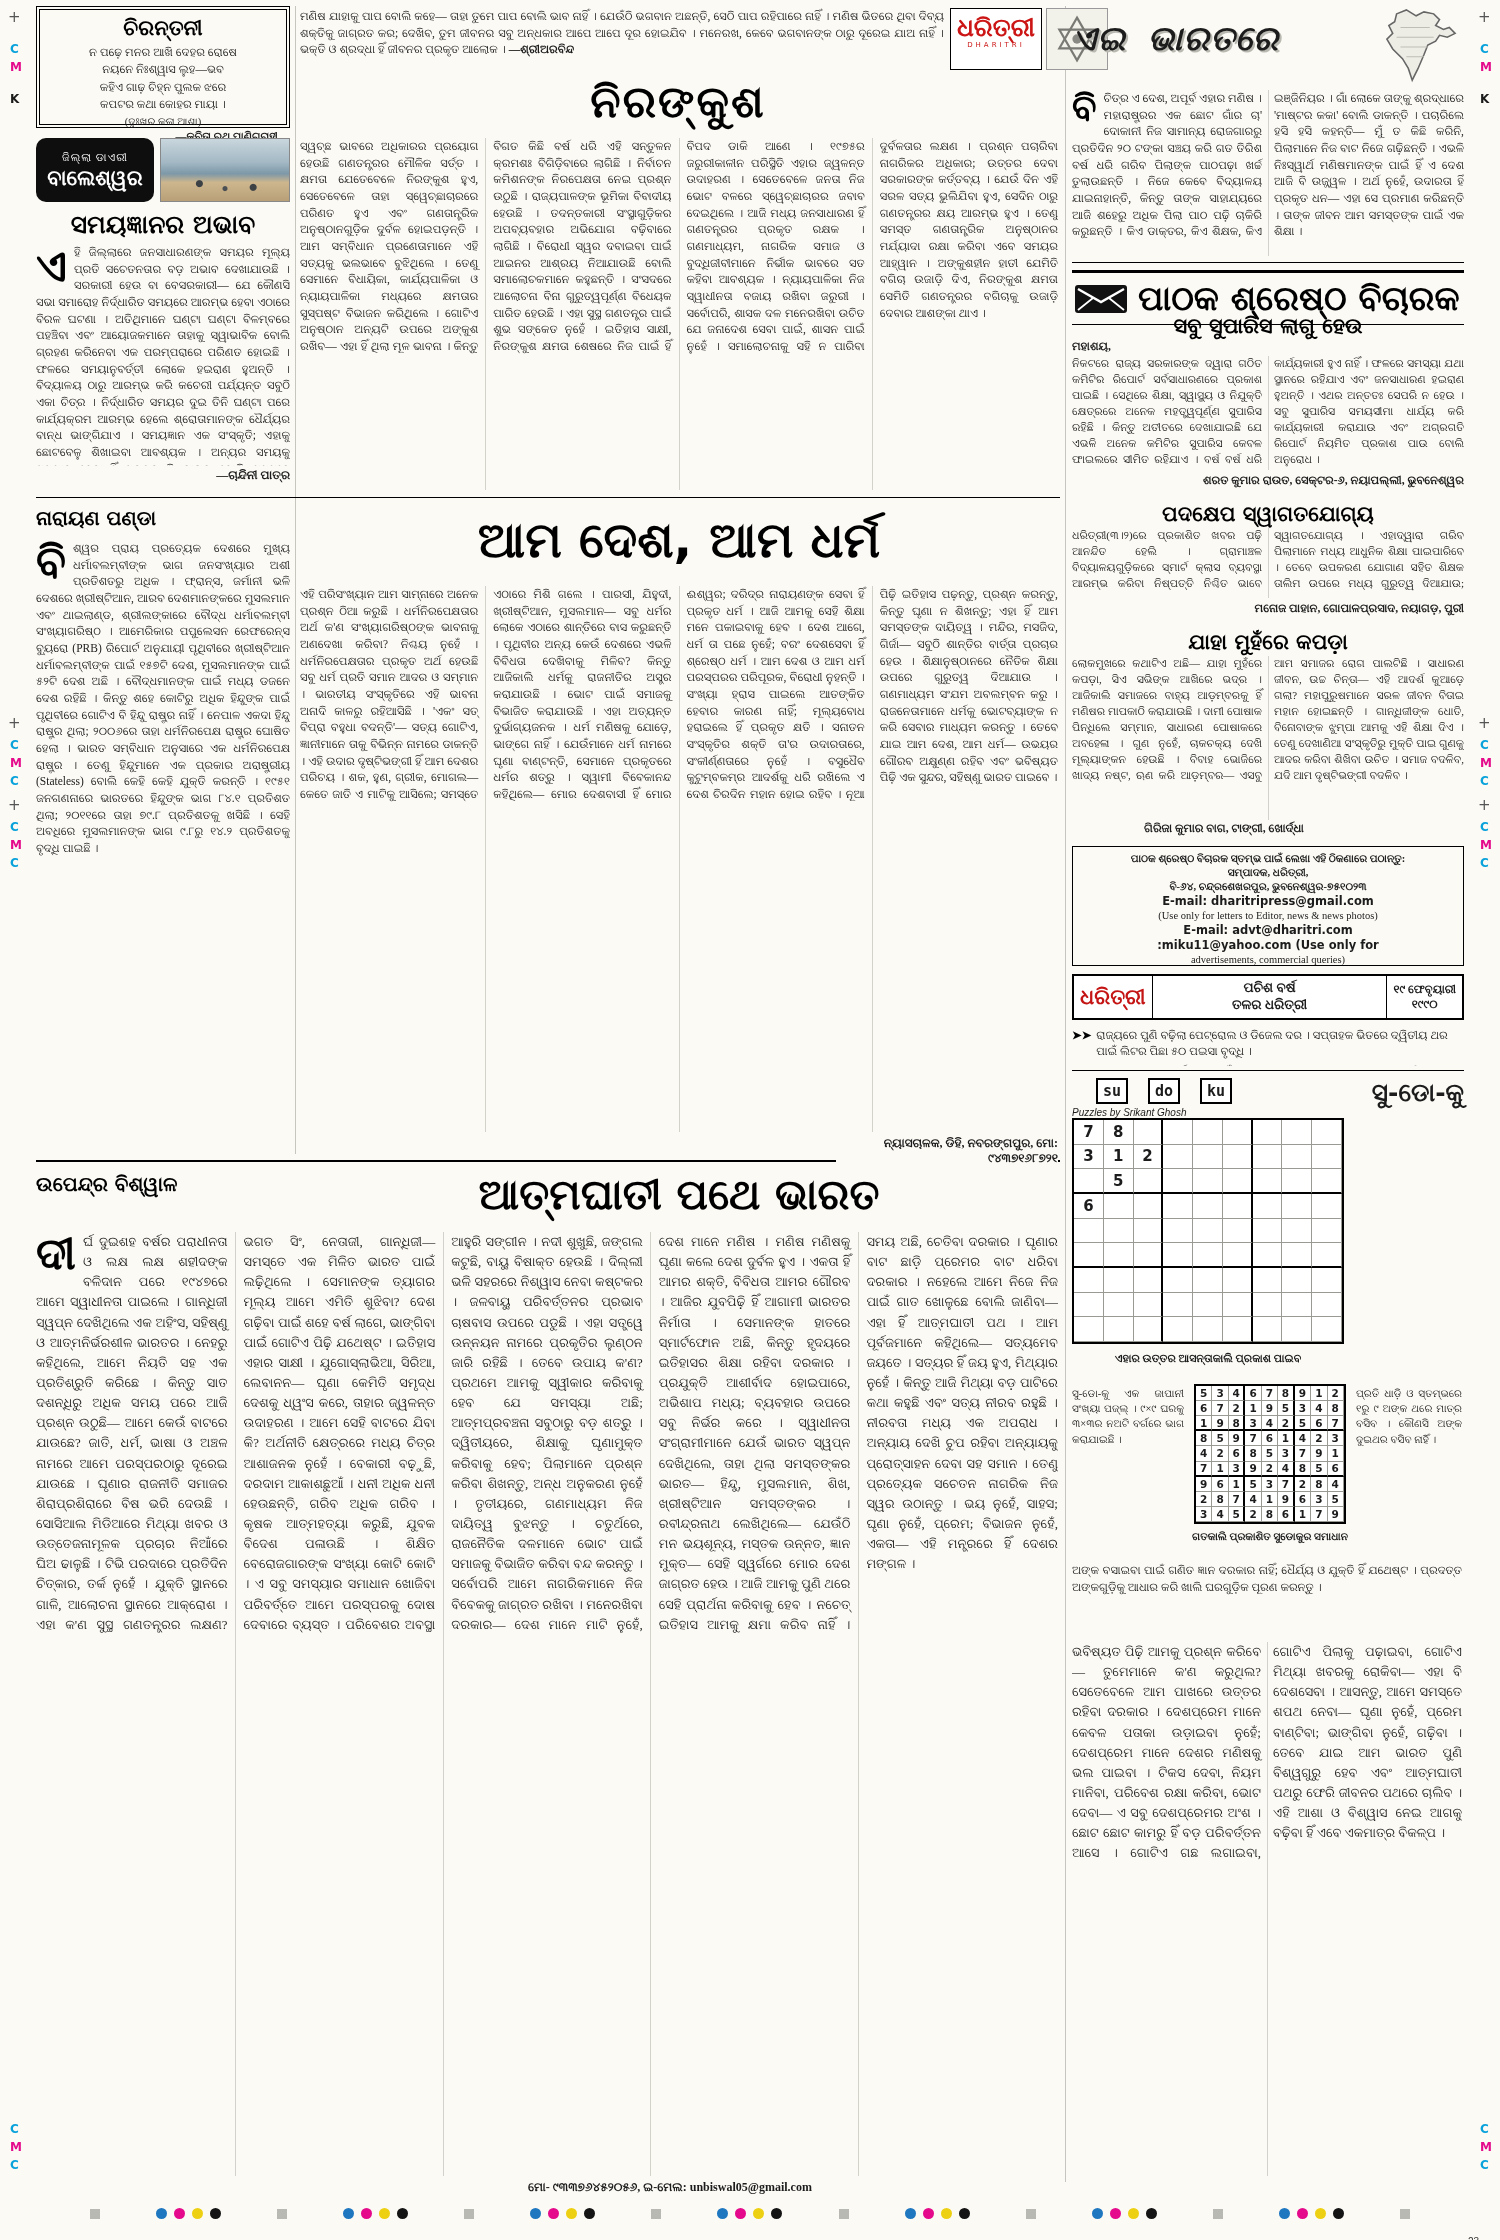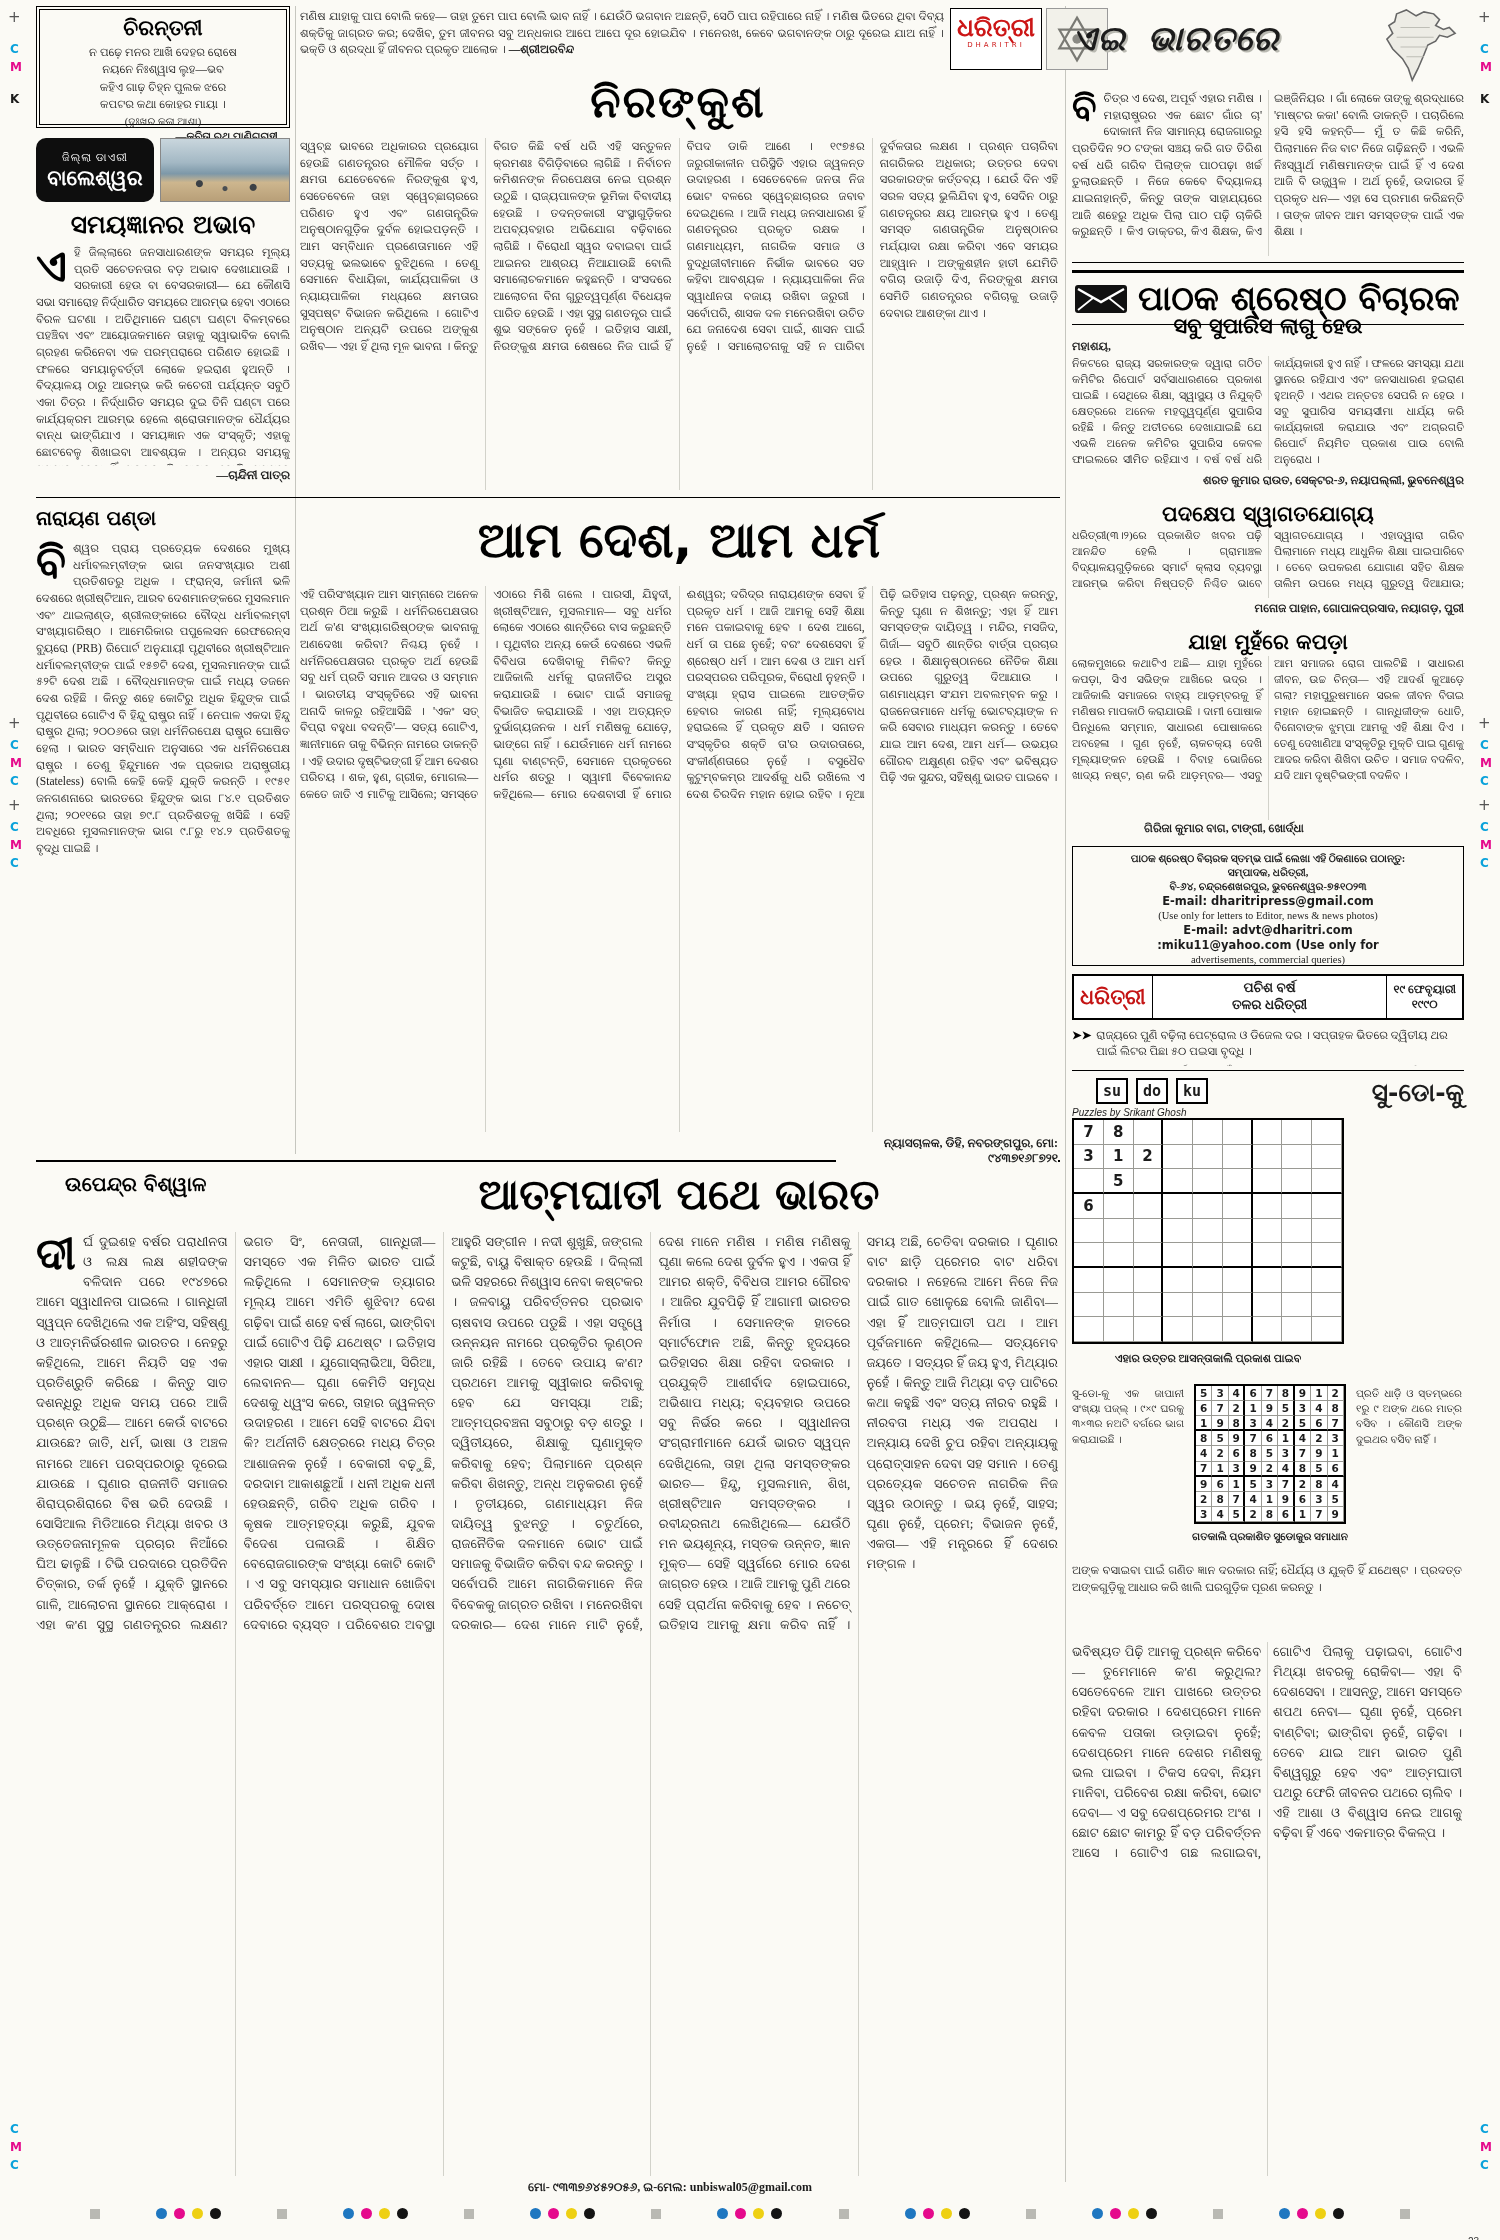--- a/index.html
+++ b/index.html
@@ -68,21 +68,21 @@
   .y25 .cell-mid{border-left:1.5px solid #000;border-right:1.5px solid #000;flex:1;}
   .y25-logo{color:#c41414;font-size:21px;font-weight:bold;font-family:"DejaVu Sans",sans-serif;}
   .y25-t{font-size:13.5px;font-weight:bold;line-height:1.25;}
   .y25-d{font-size:11.5px;font-weight:bold;line-height:1.3;text-align:center;}
 
   .flash{font-size:11.5px;line-height:1.35;margin-bottom:5px;display:flex;gap:5px;}
   .flash .arr{color:#000;font-weight:bold;flex:0 0 auto;}
 
   
   .sud-headrow{display:flex;align-items:flex-start;justify-content:space-between;}
-  .sud-letterbox{display:flex;gap:8px;padding-left:24px;}
+  .sud-letterbox{display:flex;gap:20px;padding-left:24px;}
   .sud-letterbox span{border:2px solid #000;width:32px;height:26px;display:flex;align-items:center;justify-content:center;
       font-family:"DejaVu Sans Mono","DejaVu Sans",monospace;font-weight:bold;font-size:15px;background:#fff;}
   .sud-sub{font-size:10px;font-style:italic;margin-top:3px;font-family:"Liberation Sans",sans-serif;}
   .sud-odia{font-size:25px;font-weight:bold;font-family:"DejaVu Sans",sans-serif;}
   .grid{display:grid;grid-template-columns:repeat(9,1fr);grid-auto-rows:1fr;border:2.5px solid #000;background:#fff;}
   .scell{border-right:1px solid #9a9a94;border-bottom:1px solid #9a9a94;display:flex;align-items:center;justify-content:center;
          font-family:"DejaVu Sans",sans-serif;font-weight:bold;}
   .scell.br{border-right:2px solid #000;}
   .scell.bb{border-bottom:2px solid #000;}
   .sud-note{font-size:11px;font-weight:bold;text-align:center;}
@@ -410,21 +410,21 @@
 <div class="abs bt" style="left:1072px;top:1562px;width:390px;height:66px;">ଅଙ୍କ ବସାଇବା ପାଇଁ ଗଣିତ ଜ୍ଞାନ ଦରକାର ନାହିଁ; ଧୈର୍ଯ୍ୟ ଓ ଯୁକ୍ତି ହିଁ ଯଥେଷ୍ଟ । ପ୍ରଦତ୍ତ ଅଙ୍କଗୁଡ଼ିକୁ ଆଧାର କରି ଖାଲି ଘରଗୁଡ଼ିକ ପୂରଣ କରନ୍ତୁ ।</div>
 
 <div class="abs head author" style="left:36px;top:506px;width:254px;">ନାରାୟଣ ପଣ୍ଡା</div>
 <div class="abs bt" style="left:36px;top:540px;width:254px;height:610px;">
   <span class="drop">ବି</span><span>ଶ୍ୱର ପ୍ରାୟ ପ୍ରତ୍ୟେକ ଦେଶରେ ମୁଖ୍ୟ ଧର୍ମାବଲମ୍ବୀଙ୍କ ଭାଗ ଜନସଂଖ୍ୟାର ଅଶୀ ପ୍ରତିଶତରୁ ଅଧିକ । ଫ୍ରାନ୍ସ, ଜର୍ମାନୀ ଭଳି ଦେଶରେ ଖ୍ରୀଷ୍ଟିଆନ, ଆରବ ଦେଶମାନଙ୍କରେ ମୁସଲମାନ ଏବଂ ଥାଇଲାଣ୍ଡ, ଶ୍ରୀଲଙ୍କାରେ ବୌଦ୍ଧ ଧର୍ମାବଲମ୍ବୀ ସଂଖ୍ୟାଗରିଷ୍ଠ । ଆମେରିକାର ପପୁଲେସନ ରେଫରେନ୍ସ ବ୍ୟୁରୋ (PRB) ରିପୋର୍ଟ ଅନୁଯାୟୀ ପୃଥିବୀରେ ଖ୍ରୀଷ୍ଟିଆନ ଧର୍ମାବଲମ୍ବୀଙ୍କ ପାଇଁ ୧୫୭ଟି ଦେଶ, ମୁସଲମାନଙ୍କ ପାଇଁ ୫୨ଟି ଦେଶ ଅଛି । ବୌଦ୍ଧମାନଙ୍କ ପାଇଁ ମଧ୍ୟ ଡଜନେ ଦେଶ ରହିଛି । କିନ୍ତୁ ଶହେ କୋଟିରୁ ଅଧିକ ହିନ୍ଦୁଙ୍କ ପାଇଁ ପୃଥିବୀରେ ଗୋଟିଏ ବି ହିନ୍ଦୁ ରାଷ୍ଟ୍ର ନାହିଁ । ନେପାଳ ଏକଦା ହିନ୍ଦୁ ରାଷ୍ଟ୍ର ଥିଲା; ୨୦୦୬ରେ ତାହା ଧର୍ମନିରପେକ୍ଷ ରାଷ୍ଟ୍ର ଘୋଷିତ ହେଲା । ଭାରତ ସମ୍ବିଧାନ ଅନୁସାରେ ଏକ ଧର୍ମନିରପେକ୍ଷ ରାଷ୍ଟ୍ର । ତେଣୁ ହିନ୍ଦୁମାନେ ଏକ ପ୍ରକାର ଅରାଷ୍ଟ୍ରୀୟ (Stateless) ବୋଲି କେହି କେହି ଯୁକ୍ତି କରନ୍ତି । ୧୯୫୧ ଜନଗଣନାରେ ଭାରତରେ ହିନ୍ଦୁଙ୍କ ଭାଗ ୮୪.୧ ପ୍ରତିଶତ ଥିଲା; ୨୦୧୧ରେ ତାହା ୭୯.୮ ପ୍ରତିଶତକୁ ଖସିଛି । ସେହି ଅବଧିରେ ମୁସଲମାନଙ୍କ ଭାଗ ୯.୮ରୁ ୧୪.୨ ପ୍ରତିଶତକୁ ବୃଦ୍ଧି ପାଇଛି ।</span>
 </div>
 <div class="abs head h1-a2" style="left:300px;top:512px;width:758px;">ଆମ ଦେଶ, ଆମ ଧର୍ମ</div>
 <div class="abs bt c4" style="left:300px;top:586px;width:758px;height:546px;">ଏହି ପରିସଂଖ୍ୟାନ ଆମ ସାମ୍ନାରେ ଅନେକ ପ୍ରଶ୍ନ ଠିଆ କରୁଛି । ଧର୍ମନିରପେକ୍ଷତାର ଅର୍ଥ କ'ଣ ସଂଖ୍ୟାଗରିଷ୍ଠଙ୍କ ଭାବନାକୁ ଅଣଦେଖା କରିବା? ନିଶ୍ଚୟ ନୁହେଁ । ଧର୍ମନିରପେକ୍ଷତାର ପ୍ରକୃତ ଅର୍ଥ ହେଉଛି ସବୁ ଧର୍ମ ପ୍ରତି ସମାନ ଆଦର ଓ ସମ୍ମାନ । ଭାରତୀୟ ସଂସ୍କୃତିରେ ଏହି ଭାବନା ଅନାଦି କାଳରୁ ରହିଆସିଛି । 'ଏକଂ ସତ୍ ବିପ୍ରା ବହୁଧା ବଦନ୍ତି'— ସତ୍ୟ ଗୋଟିଏ, ଜ୍ଞାନୀମାନେ ତାକୁ ବିଭିନ୍ନ ନାମରେ ଡାକନ୍ତି । ଏହି ଉଦାର ଦୃଷ୍ଟିଭଙ୍ଗୀ ହିଁ ଆମ ଦେଶର ପରିଚୟ । ଶକ, ହୁଣ, ଗ୍ରୀକ, ମୋଗଲ— କେତେ ଜାତି ଏ ମାଟିକୁ ଆସିଲେ; ସମସ୍ତେ ଏଠାରେ ମିଶି ଗଲେ । ପାରସୀ, ଯିହୁଦୀ, ଖ୍ରୀଷ୍ଟିଆନ, ମୁସଲମାନ— ସବୁ ଧର୍ମର ଲୋକେ ଏଠାରେ ଶାନ୍ତିରେ ବାସ କରୁଛନ୍ତି । ପୃଥିବୀର ଅନ୍ୟ କେଉଁ ଦେଶରେ ଏଭଳି ବିବିଧତା ଦେଖିବାକୁ ମିଳିବ? କିନ୍ତୁ ଆଜିକାଲି ଧର୍ମକୁ ରାଜନୀତିର ଅସ୍ତ୍ର କରାଯାଉଛି । ଭୋଟ ପାଇଁ ସମାଜକୁ ବିଭାଜିତ କରାଯାଉଛି । ଏହା ଅତ୍ୟନ୍ତ ଦୁର୍ଭାଗ୍ୟଜନକ । ଧର୍ମ ମଣିଷକୁ ଯୋଡ଼େ, ଭାଙ୍ଗେ ନାହିଁ । ଯେଉଁମାନେ ଧର୍ମ ନାମରେ ଘୃଣା ବାଣ୍ଟନ୍ତି, ସେମାନେ ପ୍ରକୃତରେ ଧର୍ମର ଶତ୍ରୁ । ସ୍ୱାମୀ ବିବେକାନନ୍ଦ କହିଥିଲେ— ମୋର ଦେଶବାସୀ ହିଁ ମୋର ଈଶ୍ୱର; ଦରିଦ୍ର ନାରାୟଣଙ୍କ ସେବା ହିଁ ପ୍ରକୃତ ଧର୍ମ । ଆଜି ଆମକୁ ସେହି ଶିକ୍ଷା ମନେ ପକାଇବାକୁ ହେବ । ଦେଶ ଆଗେ, ଧର୍ମ ତା ପଛେ ନୁହେଁ; ବରଂ ଦେଶସେବା ହିଁ ଶ୍ରେଷ୍ଠ ଧର୍ମ । ଆମ ଦେଶ ଓ ଆମ ଧର୍ମ ପରସ୍ପରର ପରିପୂରକ, ବିରୋଧୀ ନୁହନ୍ତି । ସଂଖ୍ୟା ହ୍ରାସ ପାଇଲେ ଆତଙ୍କିତ ହେବାର କାରଣ ନାହିଁ; ମୂଲ୍ୟବୋଧ ହରାଇଲେ ହିଁ ପ୍ରକୃତ କ୍ଷତି । ସନାତନ ସଂସ୍କୃତିର ଶକ୍ତି ତା'ର ଉଦାରତାରେ, ସଂକୀର୍ଣ୍ଣତାରେ ନୁହେଁ । ବସୁଧୈବ କୁଟୁମ୍ବକମ୍‌ର ଆଦର୍ଶକୁ ଧରି ରଖିଲେ ଏ ଦେଶ ଚିରଦିନ ମହାନ ହୋଇ ରହିବ । ନୂଆ ପିଢ଼ି ଇତିହାସ ପଢ଼ନ୍ତୁ, ପ୍ରଶ୍ନ କରନ୍ତୁ, କିନ୍ତୁ ଘୃଣା ନ ଶିଖନ୍ତୁ; ଏହା ହିଁ ଆମ ସମସ୍ତଙ୍କ ଦାୟିତ୍ୱ । ମନ୍ଦିର, ମସଜିଦ, ଗିର୍ଜା— ସବୁଠି ଶାନ୍ତିର ବାର୍ତ୍ତା ପ୍ରଚାର ହେଉ । ଶିକ୍ଷାନୁଷ୍ଠାନରେ ନୈତିକ ଶିକ୍ଷା ଉପରେ ଗୁରୁତ୍ୱ ଦିଆଯାଉ । ଗଣମାଧ୍ୟମ ସଂଯମ ଅବଲମ୍ବନ କରୁ । ରାଜନେତାମାନେ ଧର୍ମକୁ ଭୋଟବ୍ୟାଙ୍କ ନ କରି ସେବାର ମାଧ୍ୟମ କରନ୍ତୁ । ତେବେ ଯାଇ ଆମ ଦେଶ, ଆମ ଧର୍ମ— ଉଭୟର ଗୌରବ ଅକ୍ଷୁଣ୍ଣ ରହିବ ଏବଂ ଭବିଷ୍ୟତ ପିଢ଼ି ଏକ ସୁନ୍ଦର, ସହିଷ୍ଣୁ ଭାରତ ପାଇବେ ।</div>
 <div class="abs byline" style="left:836px;top:1136px;width:222px;padding-left:6px;">ନ୍ୟାସଚାଳକ, ଡିହି, ନବରଙ୍ଗପୁର, ମୋ: ୯୪୩୭୧୬୮୭୨୧</div>
 
-<div class="abs head author" style="left:36px;top:1172px;width:254px;margin-left:29px;">ଉପେନ୍ଦ୍ର ବିଶ୍ୱାଳ</div>
+<div class="abs head author" style="left:36px;top:1172px;width:254px;">ଉପେନ୍ଦ୍ର ବିଶ୍ୱାଳ</div>
 <div class="abs head h1-a3" style="left:300px;top:1170px;width:758px;">ଆତ୍ମଘାତୀ ପଥେ ଭାରତ</div>
 <div class="abs bt c5 a3body" style="left:36px;top:1232px;width:1022px;height:944px;">
   <span class="drop">ଦୀ</span><span>ର୍ଘ ଦୁଇଶହ ବର୍ଷର ପରାଧୀନତା ଓ ଲକ୍ଷ ଲକ୍ଷ ଶହୀଦଙ୍କ ବଳିଦାନ ପରେ ୧୯୪୭ରେ ଆମେ ସ୍ୱାଧୀନତା ପାଇଲେ । ଗାନ୍ଧିଜୀ ସ୍ୱପ୍ନ ଦେଖିଥିଲେ ଏକ ଅହିଂସ, ସହିଷ୍ଣୁ ଓ ଆତ୍ମନିର୍ଭରଶୀଳ ଭାରତର । ନେହରୁ କହିଥିଲେ, ଆମେ ନିୟତି ସହ ଏକ ପ୍ରତିଶ୍ରୁତି କରିଛେ । କିନ୍ତୁ ସାତ ଦଶନ୍ଧିରୁ ଅଧିକ ସମୟ ପରେ ଆଜି ପ୍ରଶ୍ନ ଉଠୁଛି— ଆମେ କେଉଁ ବାଟରେ ଯାଉଛେ? ଜାତି, ଧର୍ମ, ଭାଷା ଓ ଅଞ୍ଚଳ ନାମରେ ଆମେ ପରସ୍ପରଠାରୁ ଦୂରେଇ ଯାଉଛେ । ଘୃଣାର ରାଜନୀତି ସମାଜର ଶିରାପ୍ରଶିରାରେ ବିଷ ଭରି ଦେଉଛି । ସୋସିଆଲ ମିଡିଆରେ ମିଥ୍ୟା ଖବର ଓ ଉତ୍ତେଜନାମୂଳକ ପ୍ରଚାର ନିଆଁରେ ଘିଅ ଢାଳୁଛି । ଟିଭି ପରଦାରେ ପ୍ରତିଦିନ ଚିତ୍କାର, ତର୍କ ନୁହେଁ । ଯୁକ୍ତି ସ୍ଥାନରେ ଗାଳି, ଆଲୋଚନା ସ୍ଥାନରେ ଆକ୍ରୋଶ । ଏହା କ'ଣ ସୁସ୍ଥ ଗଣତନ୍ତ୍ରର ଲକ୍ଷଣ? ଭଗତ ସିଂ, ନେତାଜୀ, ଗାନ୍ଧିଜୀ— ସମସ୍ତେ ଏକ ମିଳିତ ଭାରତ ପାଇଁ ଲଢ଼ିଥିଲେ । ସେମାନଙ୍କ ତ୍ୟାଗର ମୂଲ୍ୟ ଆମେ ଏମିତି ଶୁଝିବା? ଦେଶ ଗଢ଼ିବା ପାଇଁ ଶହେ ବର୍ଷ ଲାଗେ, ଭାଙ୍ଗିବା ପାଇଁ ଗୋଟିଏ ପିଢ଼ି ଯଥେଷ୍ଟ । ଇତିହାସ ଏହାର ସାକ୍ଷୀ । ଯୁଗୋସ୍ଲାଭିଆ, ସିରିଆ, ଲେବାନନ— ଘୃଣା କେମିତି ସମୃଦ୍ଧ ଦେଶକୁ ଧ୍ୱଂସ କରେ, ତାହାର ଜ୍ୱଳନ୍ତ ଉଦାହରଣ । ଆମେ ସେହି ବାଟରେ ଯିବା କି? ଅର୍ଥନୀତି କ୍ଷେତ୍ରରେ ମଧ୍ୟ ଚିତ୍ର ଆଶାଜନକ ନୁହେଁ । ବେକାରୀ ବଢ଼ୁଛି, ଦରଦାମ ଆକାଶଛୁଆଁ । ଧନୀ ଅଧିକ ଧନୀ ହେଉଛନ୍ତି, ଗରିବ ଅଧିକ ଗରିବ । କୃଷକ ଆତ୍ମହତ୍ୟା କରୁଛି, ଯୁବକ ବିଦେଶ ପଳାଉଛି । ଶିକ୍ଷିତ ବେରୋଜଗାରଙ୍କ ସଂଖ୍ୟା କୋଟି କୋଟି । ଏ ସବୁ ସମସ୍ୟାର ସମାଧାନ ଖୋଜିବା ପରିବର୍ତ୍ତେ ଆମେ ପରସ୍ପରକୁ ଦୋଷ ଦେବାରେ ବ୍ୟସ୍ତ । ପରିବେଶର ଅବସ୍ଥା ଆହୁରି ସଙ୍ଗୀନ । ନଦୀ ଶୁଖୁଛି, ଜଙ୍ଗଲ କଟୁଛି, ବାୟୁ ବିଷାକ୍ତ ହେଉଛି । ଦିଲ୍ଲୀ ଭଳି ସହରରେ ନିଶ୍ୱାସ ନେବା କଷ୍ଟକର । ଜଳବାୟୁ ପରିବର୍ତ୍ତନର ପ୍ରଭାବ ଚାଷବାସ ଉପରେ ପଡୁଛି । ଏହା ସତ୍ତ୍ୱେ ଉନ୍ନୟନ ନାମରେ ପ୍ରକୃତିର ଲୁଣ୍ଠନ ଜାରି ରହିଛି । ତେବେ ଉପାୟ କ'ଣ? ପ୍ରଥମେ ଆମକୁ ସ୍ୱୀକାର କରିବାକୁ ହେବ ଯେ ସମସ୍ୟା ଅଛି; ଆତ୍ମପ୍ରବଞ୍ଚନା ସବୁଠାରୁ ବଡ଼ ଶତ୍ରୁ । ଦ୍ୱିତୀୟରେ, ଶିକ୍ଷାକୁ ଘୃଣାମୁକ୍ତ କରିବାକୁ ହେବ; ପିଲାମାନେ ପ୍ରଶ୍ନ କରିବା ଶିଖନ୍ତୁ, ଅନ୍ଧ ଅନୁକରଣ ନୁହେଁ । ତୃତୀୟରେ, ଗଣମାଧ୍ୟମ ନିଜ ଦାୟିତ୍ୱ ବୁଝନ୍ତୁ । ଚତୁର୍ଥରେ, ରାଜନୈତିକ ଦଳମାନେ ଭୋଟ ପାଇଁ ସମାଜକୁ ବିଭାଜିତ କରିବା ବନ୍ଦ କରନ୍ତୁ । ସର୍ବୋପରି ଆମେ ନାଗରିକମାନେ ନିଜ ବିବେକକୁ ଜାଗ୍ରତ ରଖିବା । ମନେରଖିବା ଦରକାର— ଦେଶ ମାନେ ମାଟି ନୁହେଁ, ଦେଶ ମାନେ ମଣିଷ । ମଣିଷ ମଣିଷକୁ ଘୃଣା କଲେ ଦେଶ ଦୁର୍ବଳ ହୁଏ । ଏକତା ହିଁ ଆମର ଶକ୍ତି, ବିବିଧତା ଆମର ଗୌରବ । ଆଜିର ଯୁବପିଢ଼ି ହିଁ ଆଗାମୀ ଭାରତର ନିର୍ମାତା । ସେମାନଙ୍କ ହାତରେ ସ୍ମାର୍ଟଫୋନ ଅଛି, କିନ୍ତୁ ହୃଦୟରେ ଇତିହାସର ଶିକ୍ଷା ରହିବା ଦରକାର । ପ୍ରଯୁକ୍ତି ଆଶୀର୍ବାଦ ହୋଇପାରେ, ଅଭିଶାପ ମଧ୍ୟ; ବ୍ୟବହାର ଉପରେ ସବୁ ନିର୍ଭର କରେ । ସ୍ୱାଧୀନତା ସଂଗ୍ରାମୀମାନେ ଯେଉଁ ଭାରତ ସ୍ୱପ୍ନ ଦେଖିଥିଲେ, ତାହା ଥିଲା ସମସ୍ତଙ୍କର ଭାରତ— ହିନ୍ଦୁ, ମୁସଲମାନ, ଶିଖ, ଖ୍ରୀଷ୍ଟିଆନ ସମସ୍ତଙ୍କର । ରବୀନ୍ଦ୍ରନାଥ ଲେଖିଥିଲେ— ଯେଉଁଠି ମନ ଭୟଶୂନ୍ୟ, ମସ୍ତକ ଉନ୍ନତ, ଜ୍ଞାନ ମୁକ୍ତ— ସେହି ସ୍ୱର୍ଗରେ ମୋର ଦେଶ ଜାଗ୍ରତ ହେଉ । ଆଜି ଆମକୁ ପୁଣି ଥରେ ସେହି ପ୍ରାର୍ଥନା କରିବାକୁ ହେବ । ନଚେତ୍ ଇତିହାସ ଆମକୁ କ୍ଷମା କରିବ ନାହିଁ । ସମୟ ଅଛି, ଚେତିବା ଦରକାର । ଘୃଣାର ବାଟ ଛାଡ଼ି ପ୍ରେମର ବାଟ ଧରିବା ଦରକାର । ନହେଲେ ଆମେ ନିଜେ ନିଜ ପାଇଁ ଗାତ ଖୋଳୁଛେ ବୋଲି ଜାଣିବା— ଏହା ହିଁ ଆତ୍ମଘାତୀ ପଥ । ଆମ ପୂର୍ବଜମାନେ କହିଥିଲେ— ସତ୍ୟମେବ ଜୟତେ । ସତ୍ୟର ହିଁ ଜୟ ହୁଏ, ମିଥ୍ୟାର ନୁହେଁ । କିନ୍ତୁ ଆଜି ମିଥ୍ୟା ବଡ଼ ପାଟିରେ କଥା କହୁଛି ଏବଂ ସତ୍ୟ ନୀରବ ରହୁଛି । ନୀରବତା ମଧ୍ୟ ଏକ ଅପରାଧ । ଅନ୍ୟାୟ ଦେଖି ଚୁପ ରହିବା ଅନ୍ୟାୟକୁ ପ୍ରୋତ୍ସାହନ ଦେବା ସହ ସମାନ । ତେଣୁ ପ୍ରତ୍ୟେକ ସଚେତନ ନାଗରିକ ନିଜ ସ୍ୱର ଉଠାନ୍ତୁ । ଭୟ ନୁହେଁ, ସାହସ; ଘୃଣା ନୁହେଁ, ପ୍ରେମ; ବିଭାଜନ ନୁହେଁ, ଏକତା— ଏହି ମନ୍ତ୍ରରେ ହିଁ ଦେଶର ମଙ୍ଗଳ ।</span>
 </div>
 <div class="abs bt c2 a3body" style="left:1072px;top:1642px;width:390px;height:534px;">ଭବିଷ୍ୟତ ପିଢ଼ି ଆମକୁ ପ୍ରଶ୍ନ କରିବେ— ତୁମେମାନେ କ'ଣ କରୁଥିଲ? ସେତେବେଳେ ଆମ ପାଖରେ ଉତ୍ତର ରହିବା ଦରକାର । ଦେଶପ୍ରେମ ମାନେ କେବଳ ପତାକା ଉଡ଼ାଇବା ନୁହେଁ; ଦେଶପ୍ରେମ ମାନେ ଦେଶର ମଣିଷକୁ ଭଲ ପାଇବା । ଟିକସ ଦେବା, ନିୟମ ମାନିବା, ପରିବେଶ ରକ୍ଷା କରିବା, ଭୋଟ ଦେବା— ଏ ସବୁ ଦେଶପ୍ରେମର ଅଂଶ । ଛୋଟ ଛୋଟ କାମରୁ ହିଁ ବଡ଼ ପରିବର୍ତ୍ତନ ଆସେ । ଗୋଟିଏ ଗଛ ଲଗାଇବା, ଗୋଟିଏ ପିଲାକୁ ପଢ଼ାଇବା, ଗୋଟିଏ ମିଥ୍ୟା ଖବରକୁ ରୋକିବା— ଏହା ବି ଦେଶସେବା । ଆସନ୍ତୁ, ଆମେ ସମସ୍ତେ ଶପଥ ନେବା— ଘୃଣା ନୁହେଁ, ପ୍ରେମ ବାଣ୍ଟିବା; ଭାଙ୍ଗିବା ନୁହେଁ, ଗଢ଼ିବା । ତେବେ ଯାଇ ଆମ ଭାରତ ପୁଣି ବିଶ୍ୱଗୁରୁ ହେବ ଏବଂ ଆତ୍ମଘାତୀ ପଥରୁ ଫେରି ଜୀବନର ପଥରେ ଚାଲିବ । ଏହି ଆଶା ଓ ବିଶ୍ୱାସ ନେଇ ଆଗକୁ ବଢ଼ିବା ହିଁ ଏବେ ଏକମାତ୍ର ବିକଳ୍ପ ।</div>
 <div class="abs byline" style="left:470px;top:2180px;width:400px;text-align:center;">ମୋ- ୯୩୩୭୬୪୫୨୦୫୬, ଇ-ମେଲ: unbiswal05@gmail.com</div>
 
 <div class="plus" style="left:8px;top:8px;">+</div>
 <div class="reg regC" style="left:10px;top:42px;">C</div>
 <div class="reg regM" style="left:10px;top:60px;">M</div>

